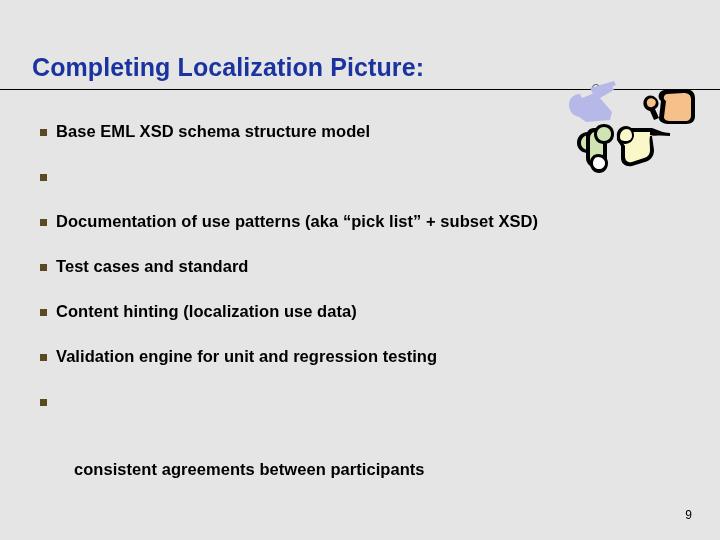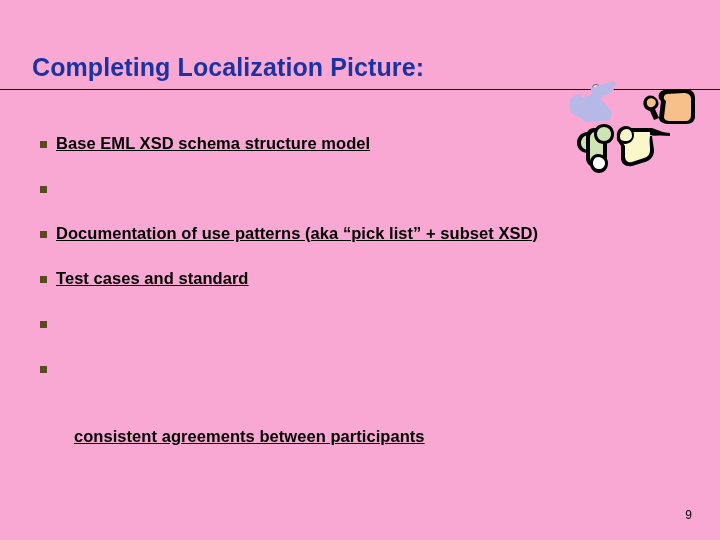--- a/index.html
+++ b/index.html
@@ -10,21 +10,21 @@
     width: 720px;
     height: 540px;
     background: #ffffff;
     font-family: "Liberation Sans", sans-serif;
     overflow: hidden;
   }
   .slide {
     position: relative;
     width: 720px;
     height: 540px;
-    background: #f9a8d4;
+    background: #e5e5e5;
   }
 
   
   .slide-title {
     position: absolute;
     left: 32px;
     top: 52px;
     width: 560px;
     font-size: 25px;
     font-weight: bold;
@@ -62,23 +62,22 @@
     top: 76px;
     width: 150px;
     height: 110px;
     pointer-events: none;
   }
 
   
   .body-list {
     position: absolute;
     left: 40px;
-    top: 132px;
+    top: 120px;
     width: 672px;
-    text-decoration: underline;
   }
   .bullet-row {
     position: relative;
     height: 45px;
     display: flex;
     align-items: flex-start;
   }
   .bullet-mark {
     flex: 0 0 auto;
     width: 16px;
@@ -188,22 +187,27 @@
       <span class="bullet-text">Documentation of use patterns (aka “pick list” + subset XSD)</span>
     </div>
 
     <div class="bullet-row">
       <span class="bullet-mark"><span class="sq"></span></span>
       <span class="bullet-text">Test cases and standard</span>
     </div>
 
     <div class="bullet-row">
       <span class="bullet-mark"><span class="sq"></span></span>
-    </div>
-
+      <span class="bullet-text">Content hinting (localization use data)</span>
+    </div>
+
+    <div class="bullet-row">
+      <span class="bullet-mark"><span class="sq"></span></span>
+      <span class="bullet-text">Validation engine for unit and regression testing</span>
+    </div>
 
     <div class="bullet-row">
       <span class="bullet-mark"><span class="sq"></span></span>
     </div>
 
     <div class="bullet-row continuation">
       <span class="bullet-mark"><span class="sq"></span></span>
       <span class="bullet-text">consistent agreements between participants</span>
     </div>
 

